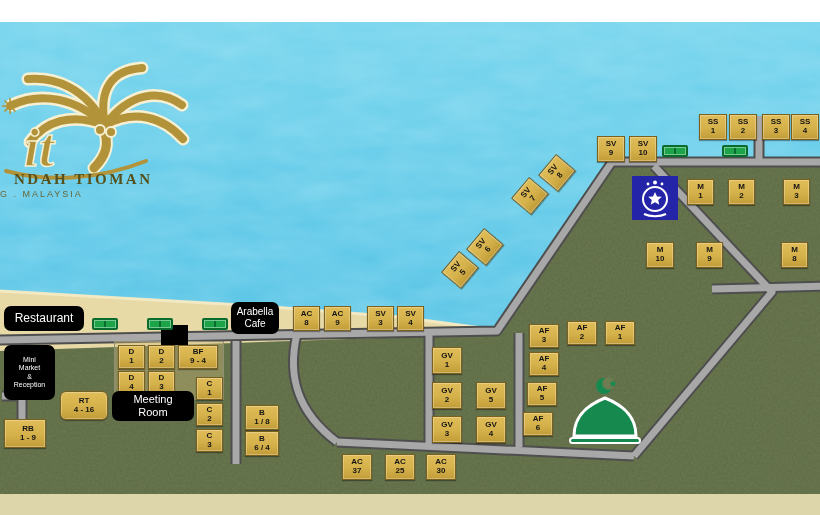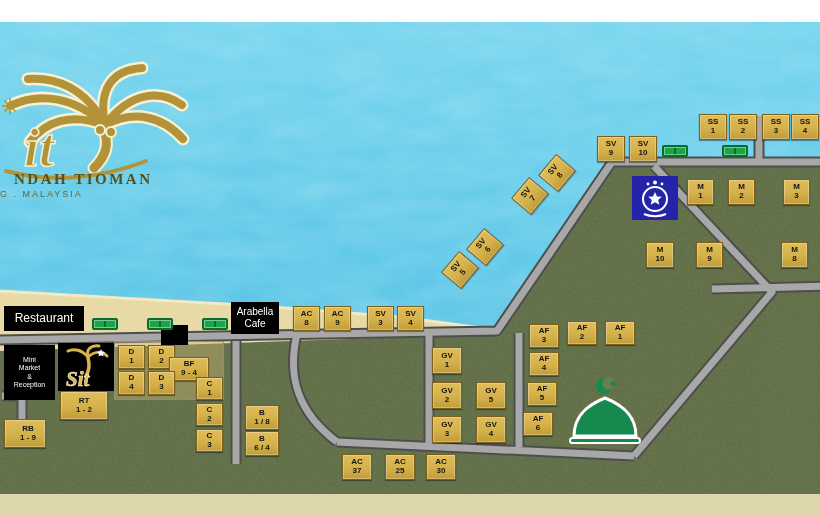--- a/index.html
+++ b/index.html
@@ -16,21 +16,21 @@
     background:linear-gradient(180deg, #e0bd58, var(--marker_bg, #d5b14b) 55%, #c19c38);
     border:1px solid var(--marker_border, #7a5f1d);
     box-shadow: inset 0 0 0 1px rgba(255,255,255,.28), 0 1px 1px rgba(0,0,0,.35);
     color:var(--marker_text, #141414);
     font-weight:bold; font-size:8px; line-height:1.1; text-align:center;
   }
   .blabel {
     position:absolute; z-index:6; box-sizing:border-box;
     background:var(--label_bg,#000); color:var(--label_text,#fff);
     display:flex; align-items:center; justify-content:center;
-    text-align:center; line-height:1.2;
+    text-align:center; line-height:1.2;border-radius:7px;
   }
   .blabel span { white-space:pre-line; }
   .table-marker {
     position:absolute; z-index:4; width:26px; height:12px; box-sizing:border-box;
     background:var(--table_green,#1da348); border:2px solid #0a6c2c; border-radius:2px;
     box-shadow: inset 0 0 0 1px rgba(255,255,255,.4);
   }
   .table-marker .slat {
     position:absolute; left:50%; top:1px; bottom:1px; width:2px;
     background:#0a6c2c; transform:translateX(-50%);
@@ -148,32 +148,20 @@
     </g>
     <text x="24" y="122" font-family="Liberation Serif, serif" font-style="italic" font-weight="bold" font-size="54" fill="#b29339" stroke="#f7f0d2" stroke-width="1.5">it</text>
     <path d="M 6,127 C 50,139 100,135 146,117" stroke="#b29339" stroke-width="4" fill="none" stroke-linecap="round"></path>
     <text x="14" y="140" font-family="Liberation Serif, serif" font-weight="bold" font-size="15" letter-spacing="2.5" fill="#55511c">NDAH TIOMAN</text>
     <text x="0" y="153" font-family="Liberation Sans, sans-serif" font-size="9" letter-spacing="2" fill="#6a6535">G . MALAYSIA</text>
   </svg>
 
   <div class="dgrid-panel" style="left:114px; top:341px; width:108px; height:57px;"></div>
   <div class="stem" style="left:161px; top:325px; width:27px; height:20px;"></div>
 
-  <div class="sit-badge">
-    <svg width="56" height="48" viewBox="0 0 56 48">
-      <g stroke="#d9b44a" fill="none" stroke-linecap="round">
-        <path d="M30,14 C 24,7 16,5 10,8" stroke-width="3"></path>
-        <path d="M30,14 C 28,6 33,2 41,3" stroke-width="3"></path>
-        <path d="M30,14 C 36,8 44,8 49,13" stroke-width="3"></path>
-        <path d="M30,15 C 32,22 31,28 28,33" stroke-width="3.5"></path>
-      </g>
-      <path d="M43,6 l1.2,2.6 2.8,.3 -2,1.9 .5,2.8 -2.5,-1.4 -2.5,1.4 .5,-2.8 -2,-1.9 2.8,-.3 z" fill="#ffffff"></path>
-      <text x="8" y="43" font-family="Liberation Serif, serif" font-style="italic" font-weight="bold" font-size="21" fill="#d9b44a" stroke="#fff3cc" stroke-width="0.6">Sit</text>
-    </svg>
-  </div>
 
   <div class="police-badge">
     <svg width="46" height="44" viewBox="0 0 46 44">
       <rect x="0" y="0" width="46" height="44" fill="#2424a8"></rect>
       <circle cx="23" cy="23" r="12" fill="none" stroke="#ffffff" stroke-width="2"></circle>
       <path d="M23,16 l2,4.4 4.8,.4 -3.6,3.2 1.1,4.7 -4.3,-2.5 -4.3,2.5 1.1,-4.7 -3.6,-3.2 4.8,-.4 z" fill="#ffffff"></path>
       <circle cx="23" cy="6.5" r="2" fill="#ffffff"></circle>
       <circle cx="16" cy="8" r="1.4" fill="#ffffff"></circle>
       <circle cx="30" cy="8" r="1.4" fill="#ffffff"></circle>
       <path d="M12,38 C 18,41 28,41 34,38" fill="none" stroke="#ffffff" stroke-width="2"></path>
@@ -198,20 +186,24 @@
       <div class="blabel" style="left: 231px; top: 302px; width: 48px; height: 32px; font-size: 10px;">
         <span>Arabella
 Cafe</span>
       </div>
       <div class="blabel" style="left: 4px; top: 345px; width: 51px; height: 55px; font-size: 7px;">
         <span>Mini
 Market
 &amp;
 Reception</span>
       </div>
+      <div class="blabel" style="left: 112px; top: 391px; width: 82px; height: 30px; font-size: 11px;">
+        <span>Meeting
+Room</span>
+      </div>
     </div>
 
   <div class="layer">
 
   <div class="marker" style="left: 699px; top: 114px; width: 28px; height: 26px;">
         <span class="l1">SS</span>
         <span class="l2">1</span>
       </div>
       <div class="marker" style="left: 729px; top: 114px; width: 28px; height: 26px;">
         <span class="l1">SS</span>
@@ -346,35 +338,35 @@
         <span class="l2">30</span>
       </div>
       <div class="marker" style="left: 118px; top: 345px; width: 27px; height: 24px;">
         <span class="l1">D</span>
         <span class="l2">1</span>
       </div>
       <div class="marker" style="left: 148px; top: 345px; width: 27px; height: 24px;">
         <span class="l1">D</span>
         <span class="l2">2</span>
       </div>
-      <div class="marker" style="left: 169px; top: 345px; width: 40px; height: 24px; margin-top: 12px;">
+      <div class="marker" style="left: 178px; top: 345px; width: 40px; height: 24px;">
         <span class="l1">BF</span>
         <span class="l2">9 - 4</span>
       </div>
       <div class="marker" style="left: 118px; top: 371px; width: 27px; height: 24px;">
         <span class="l1">D</span>
         <span class="l2">4</span>
       </div>
       <div class="marker" style="left: 148px; top: 371px; width: 27px; height: 24px;">
         <span class="l1">D</span>
         <span class="l2">3</span>
       </div>
-      <div class="marker" style="left: 60px; top: 391px; width: 48px; height: 29px;">
+      <div class="marker" style="left: 60px; top: 391px; width: 48px; height: 29px; border-radius: 6px;">
         <span class="l1">RT</span>
-        <span class="l2">1 - 2</span>
+        <span class="l2">4 - 16</span>
       </div>
       <div class="marker" style="left: 4px; top: 419px; width: 42px; height: 29px; padding-left: 6px;">
         <span class="l1">RB</span>
         <span class="l2">1 - 9</span>
       </div>
       <div class="marker" style="left: 196px; top: 377px; width: 27px; height: 23px;">
         <span class="l1">C</span>
         <span class="l2">1</span>
       </div>
       <div class="marker" style="left: 196px; top: 403px; width: 27px; height: 23px;">

